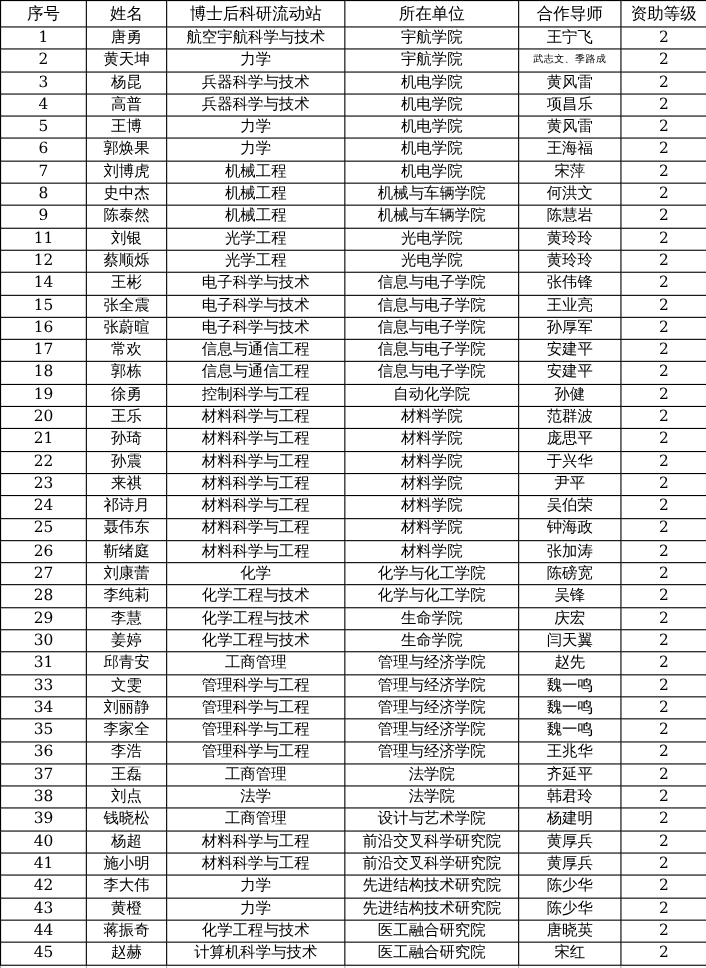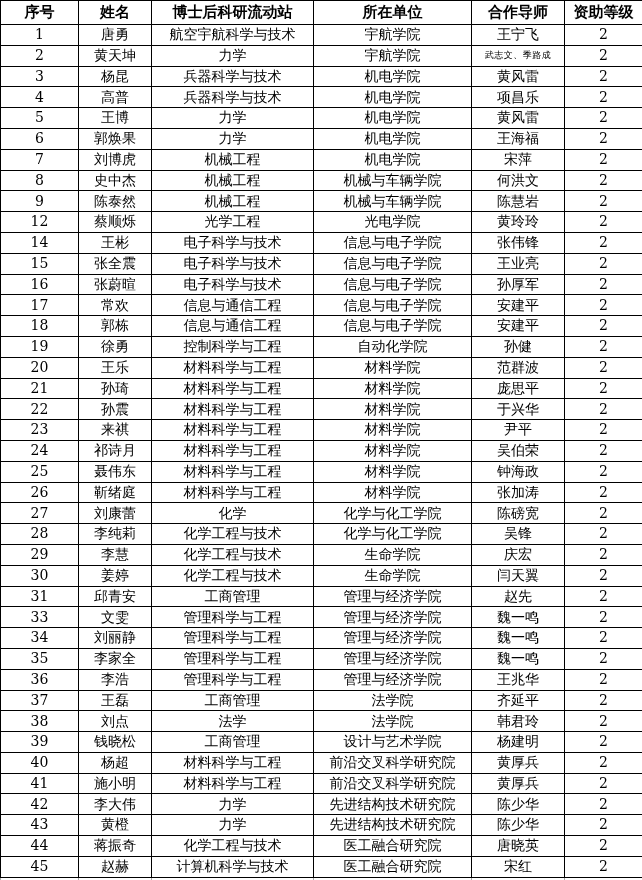--- a/index.html
+++ b/index.html
@@ -28,30 +28,30 @@
     text-align: center;
     vertical-align: middle;
     padding: 0;
     overflow: hidden;
     white-space: nowrap;
     font-size: 14px;
     line-height: 1.1;
   }
   table.roster th {
     font-size: 15px;
-    font-weight: bold;
+    font-weight: normal;
     height: 23px;
   }
   table.roster td {
     height: 18px;
   }
   table.roster td.small {
     font-size: 9px;
     letter-spacing: 0.5px;
-    font-family: Liberation Serif, serif;
+    font-family: Liberation Mono, monospace;
   }
   
   table.roster tr.partial-row td {
     height: 2px;
     border-left: 1px solid #aaaaaa;
     border-right: 1px solid #aaaaaa;
     border-top: 1px solid #000000;
     border-bottom: none;
   }
   col.c-index  { width: 78px; }
@@ -160,20 +160,28 @@
   <tr>
     <td>9</td>
     <td>陈泰然</td>
     <td>机械工程</td>
     <td>机械与车辆学院</td>
     <td>陈慧岩</td>
     <td>2</td>
   </tr>
 
 
+  <tr>
+    <td>11</td>
+    <td>刘银</td>
+    <td>光学工程</td>
+    <td>光电学院</td>
+    <td>黄玲玲</td>
+    <td>2</td>
+  </tr>
 
   <tr>
     <td>12</td>
     <td>蔡顺烁</td>
     <td>光学工程</td>
     <td>光电学院</td>
     <td>黄玲玲</td>
     <td>2</td>
   </tr>
 

